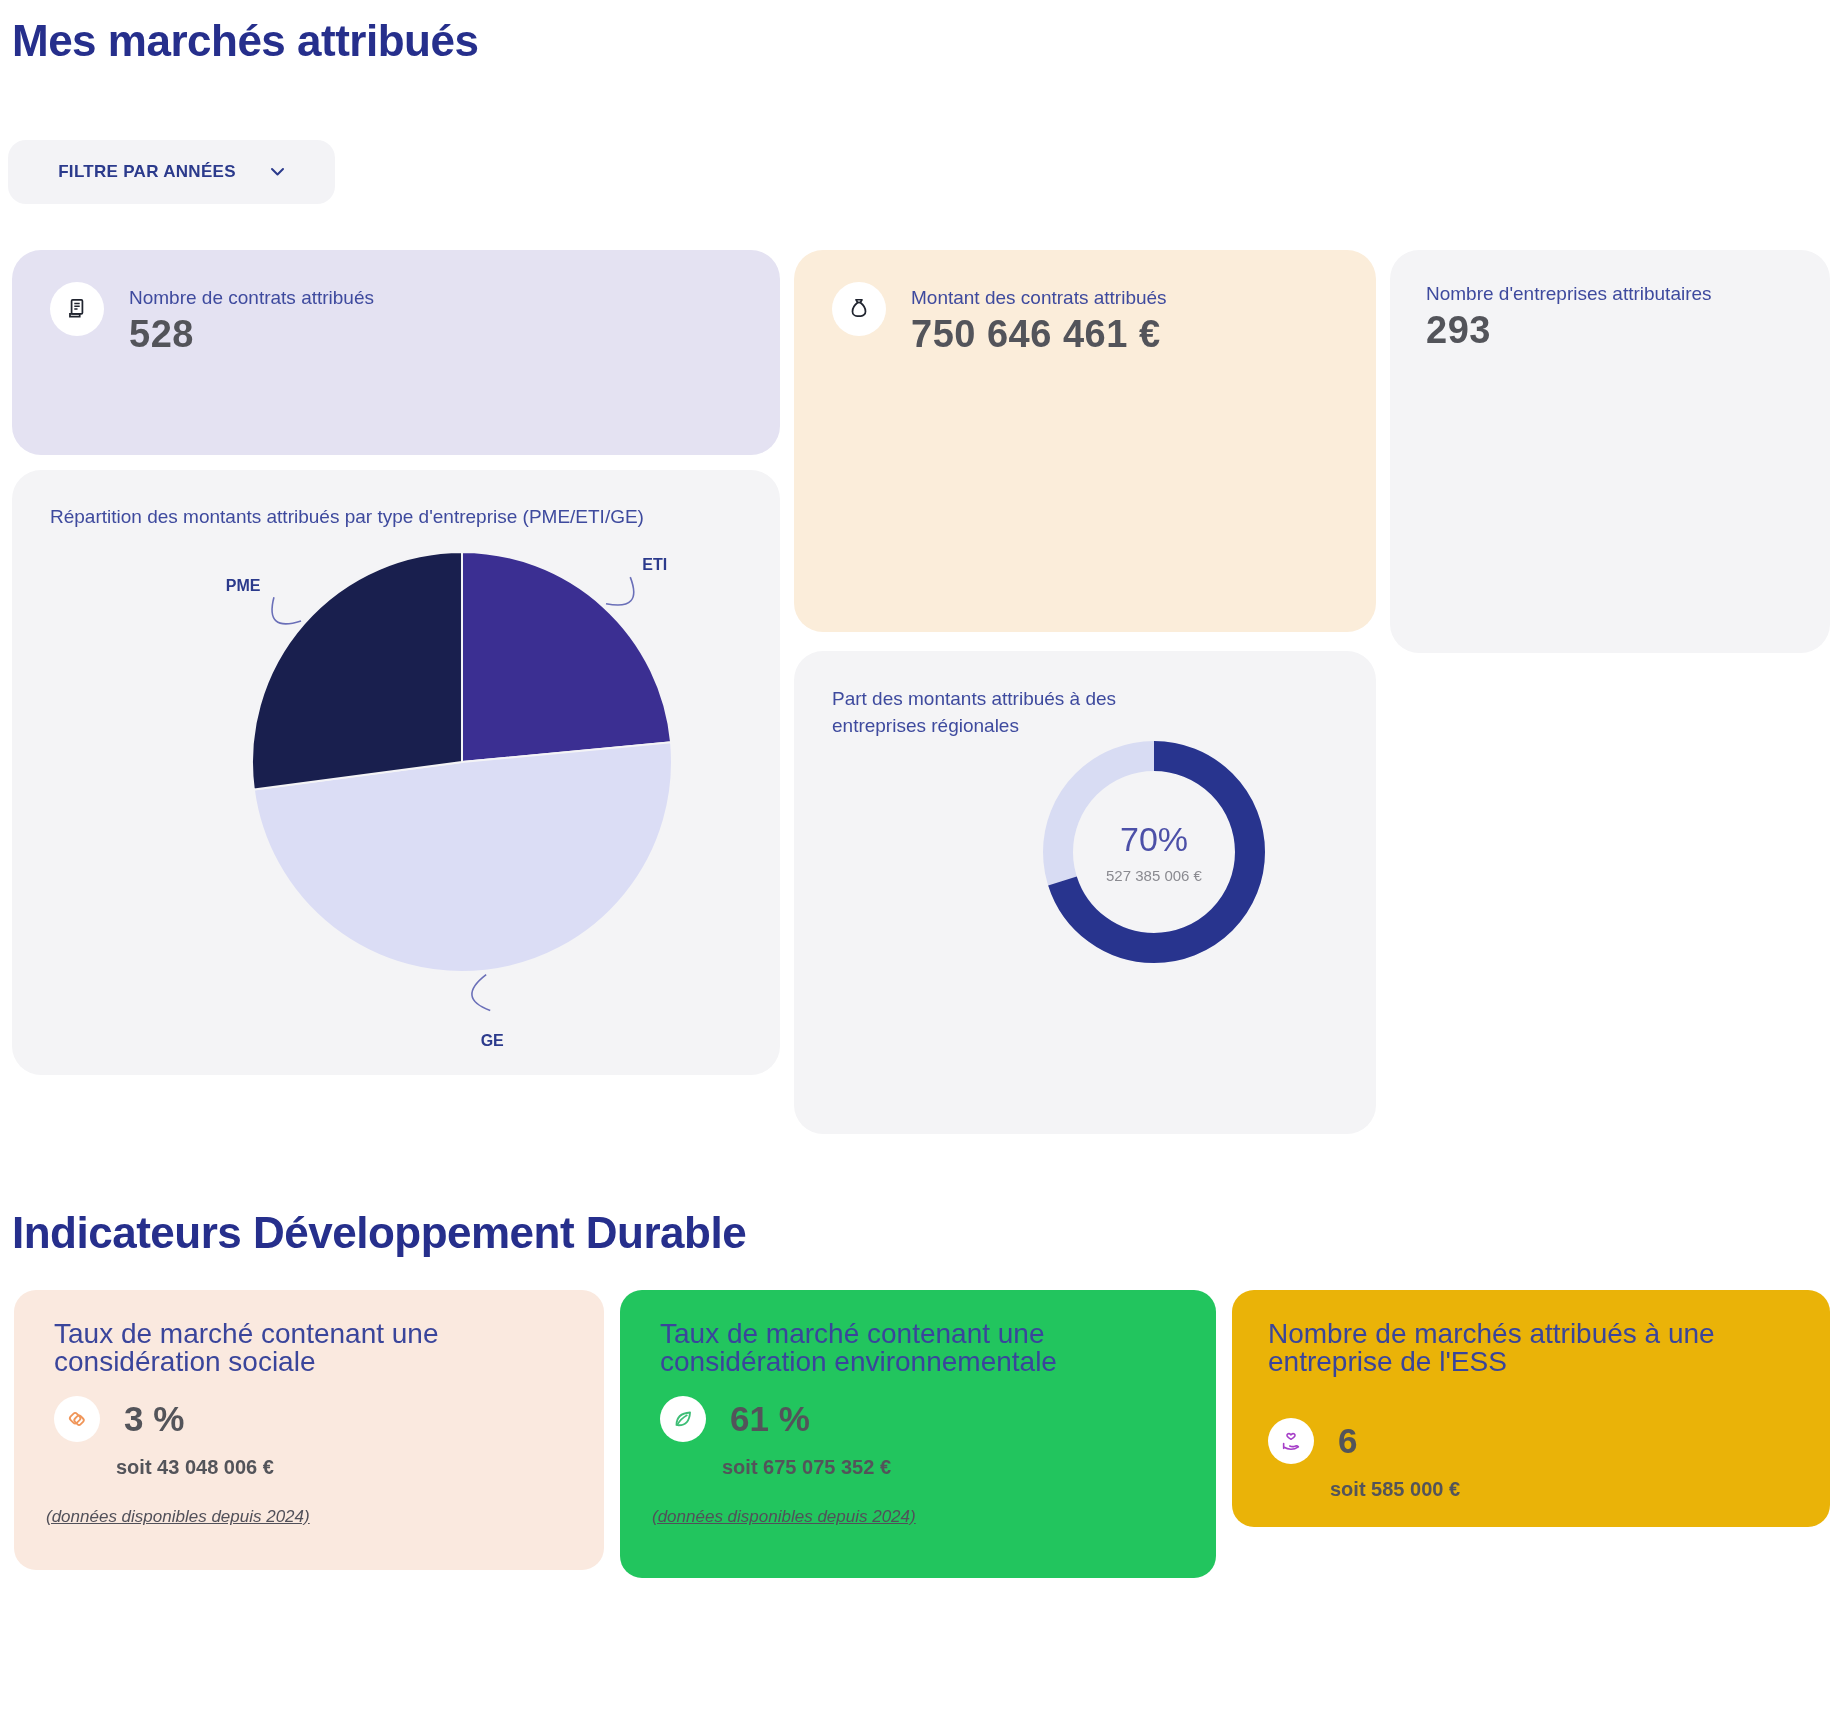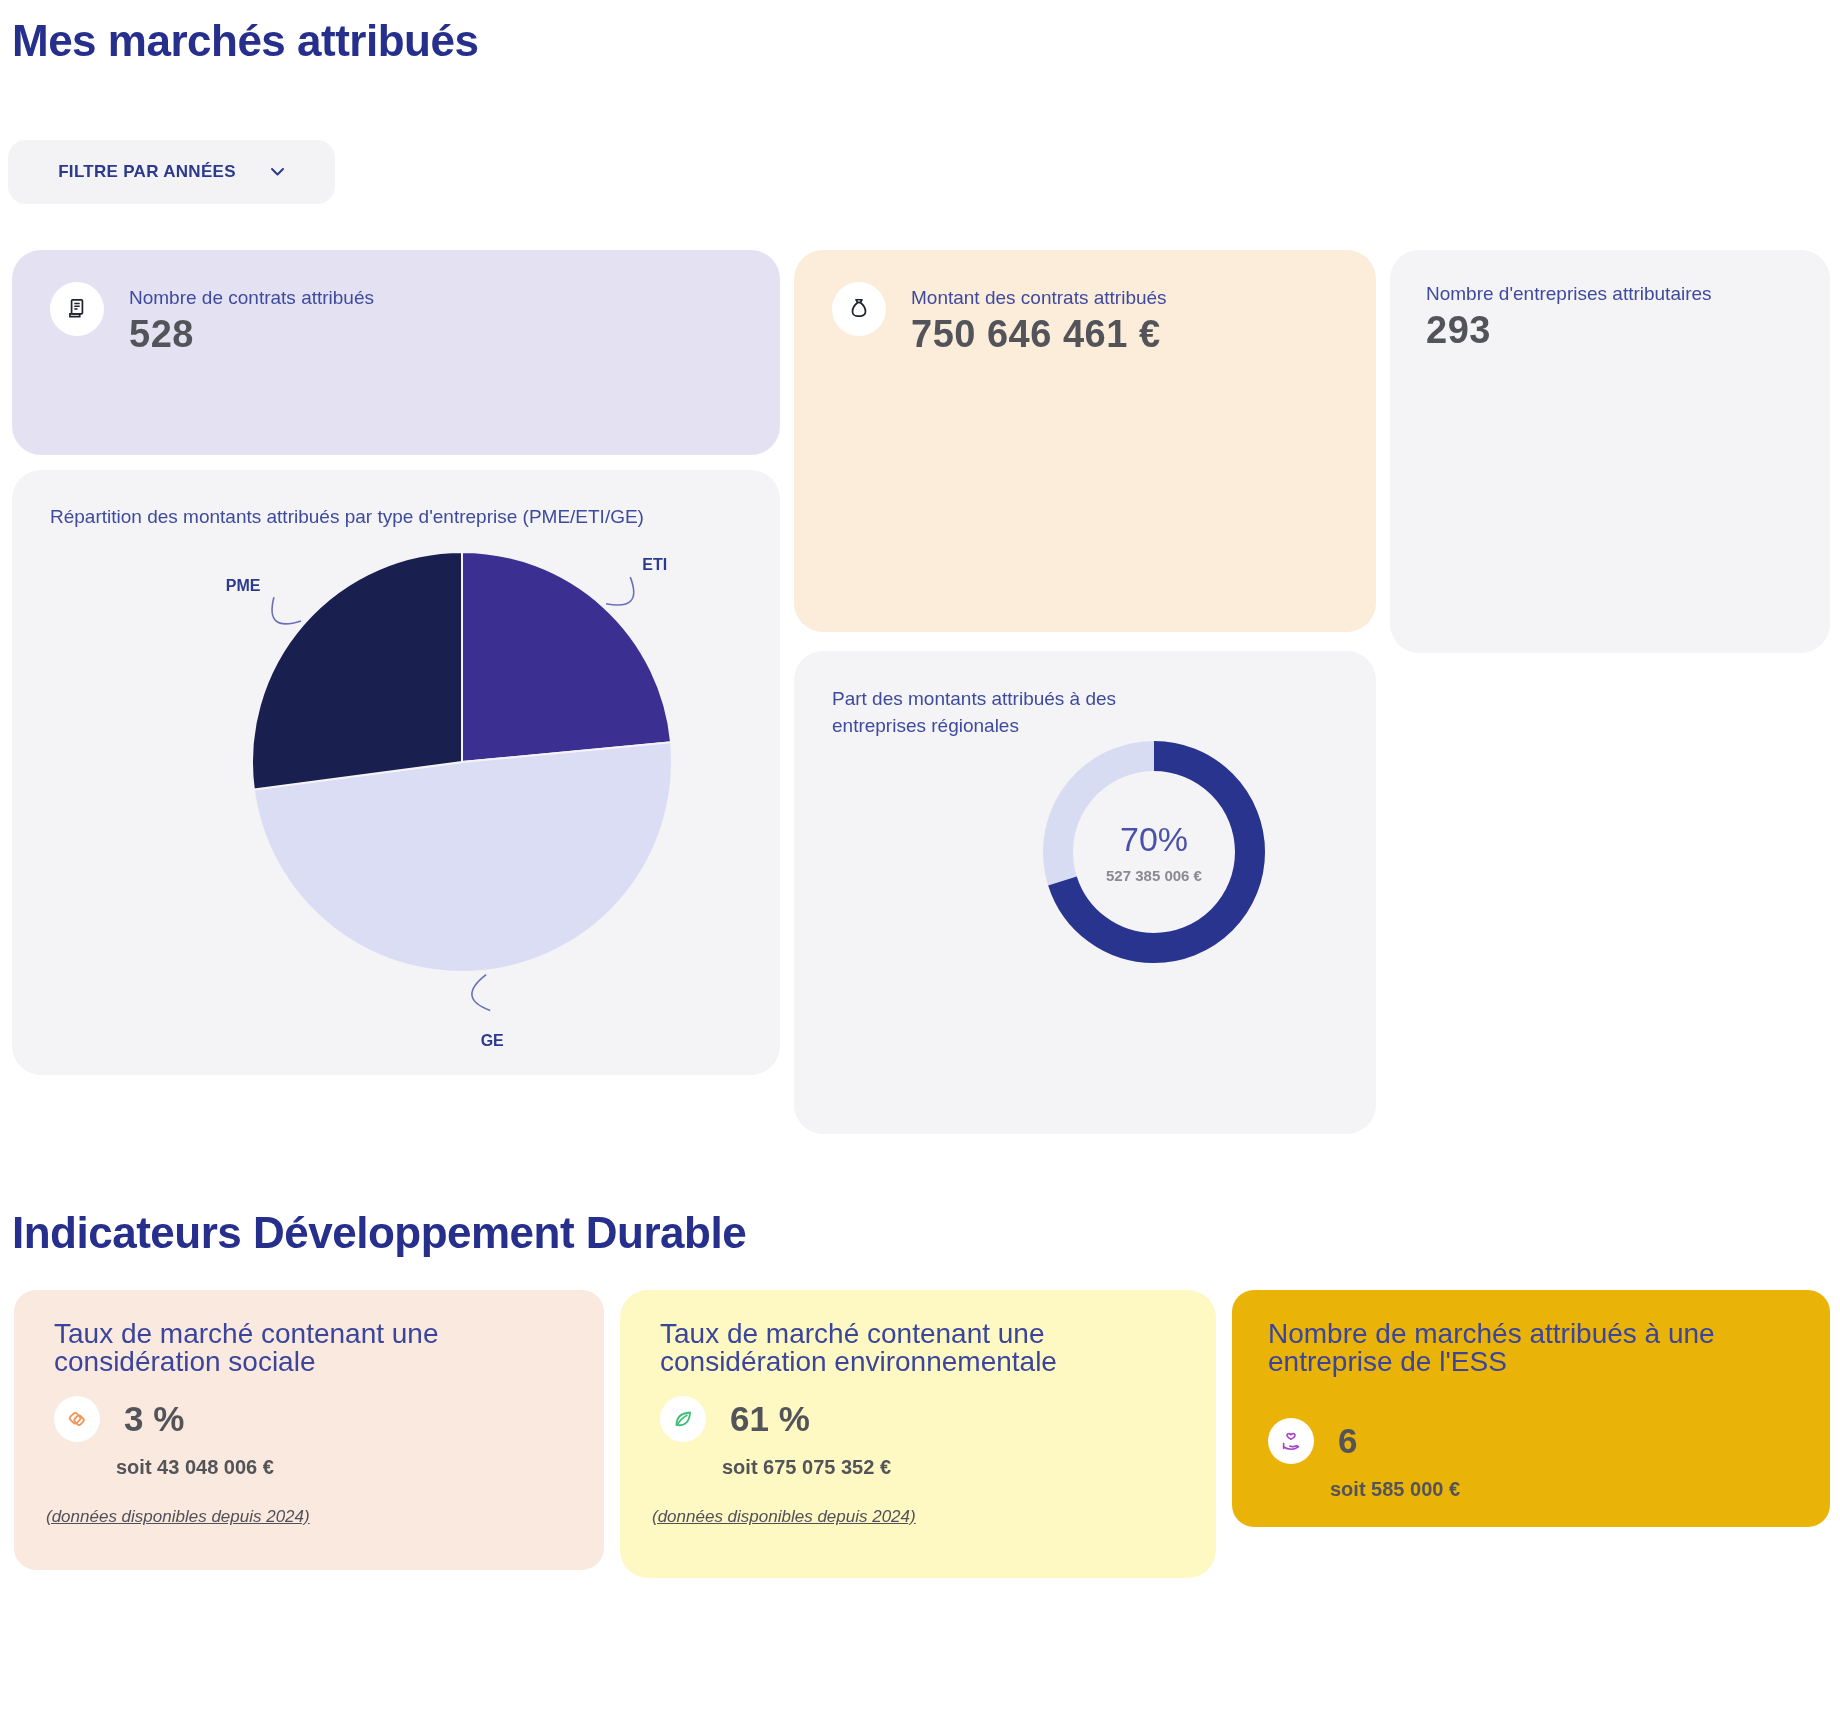--- a/index.html
+++ b/index.html
@@ -43,26 +43,26 @@
   .pie-title { position:absolute; left:38px; top:33px; width:700px; }
   .donut-title { position:absolute; left:38px; top:34px; width:345px; }
 
   #pie-svg { position:absolute; left:0; top:0; }
   #pie-svg text { font-size:16px; font-weight:700; fill:#2B3A8C; font-family:"Liberation Sans",sans-serif; }
 
   .donut-wrap { position:absolute; left:240px; top:81px; width:240px; height:240px; }
   .donut-center { position:absolute; left:0; top:0; width:240px; height:240px; display:flex; flex-direction:column;
     align-items:center; justify-content:center; gap:8px; pointer-events:none; }
   .donut-pct { font-size:34px; font-weight:500; color:#4C50A8; }
-  .donut-amount { font-size:15px; font-weight:700; color:#8A8A90; }
+  .donut-amount { font-size:15px; font-weight:400; color:#8A8A90; }
 
   .row2 { position:absolute; left:14px; top:1290px; display:grid; grid-template-columns:590px 596px 598px; column-gap:16px; align-items:start; }
   .eco-card { border-radius:22px; padding:30px 40px 26px 40px; }
   .eco-peach { background:#FAE9DF; min-height:280px; }
-  .eco-mint  { background:#fef9c3; min-height:288px;border-radius:28px; }
+  .eco-mint  { background:#22c55e; min-height:288px; }
   .eco-lilac { background:#eab308; min-height:230px;padding-left:36px; }
   .eco-label { font-size:28px; font-weight:500; color:#3A459B; line-height:28px; }
   .w1 { max-width:475px; } .w2 { max-width:495px; } .w3 { max-width:535px; }
   .eco-row { display:flex; align-items:center; gap:24px; margin-top:20px; }
   .eco-row.push { margin-top:42px; }
   .icon-circle-sm { width:46px; height:46px; border-radius:50%; background:#fff; flex:0 0 auto;
     display:flex; align-items:center; justify-content:center; }
   .eco-value { font-size:35px; font-weight:700; color:#53545A; }
   .eco-amount { margin:14px 0 0 62px; font-size:20px; font-weight:700; color:#53545A; }
   .eco-note { margin:28px 0 0 -8px; font-size:17px; font-style:italic; color:#515059;text-decoration:underline; }

